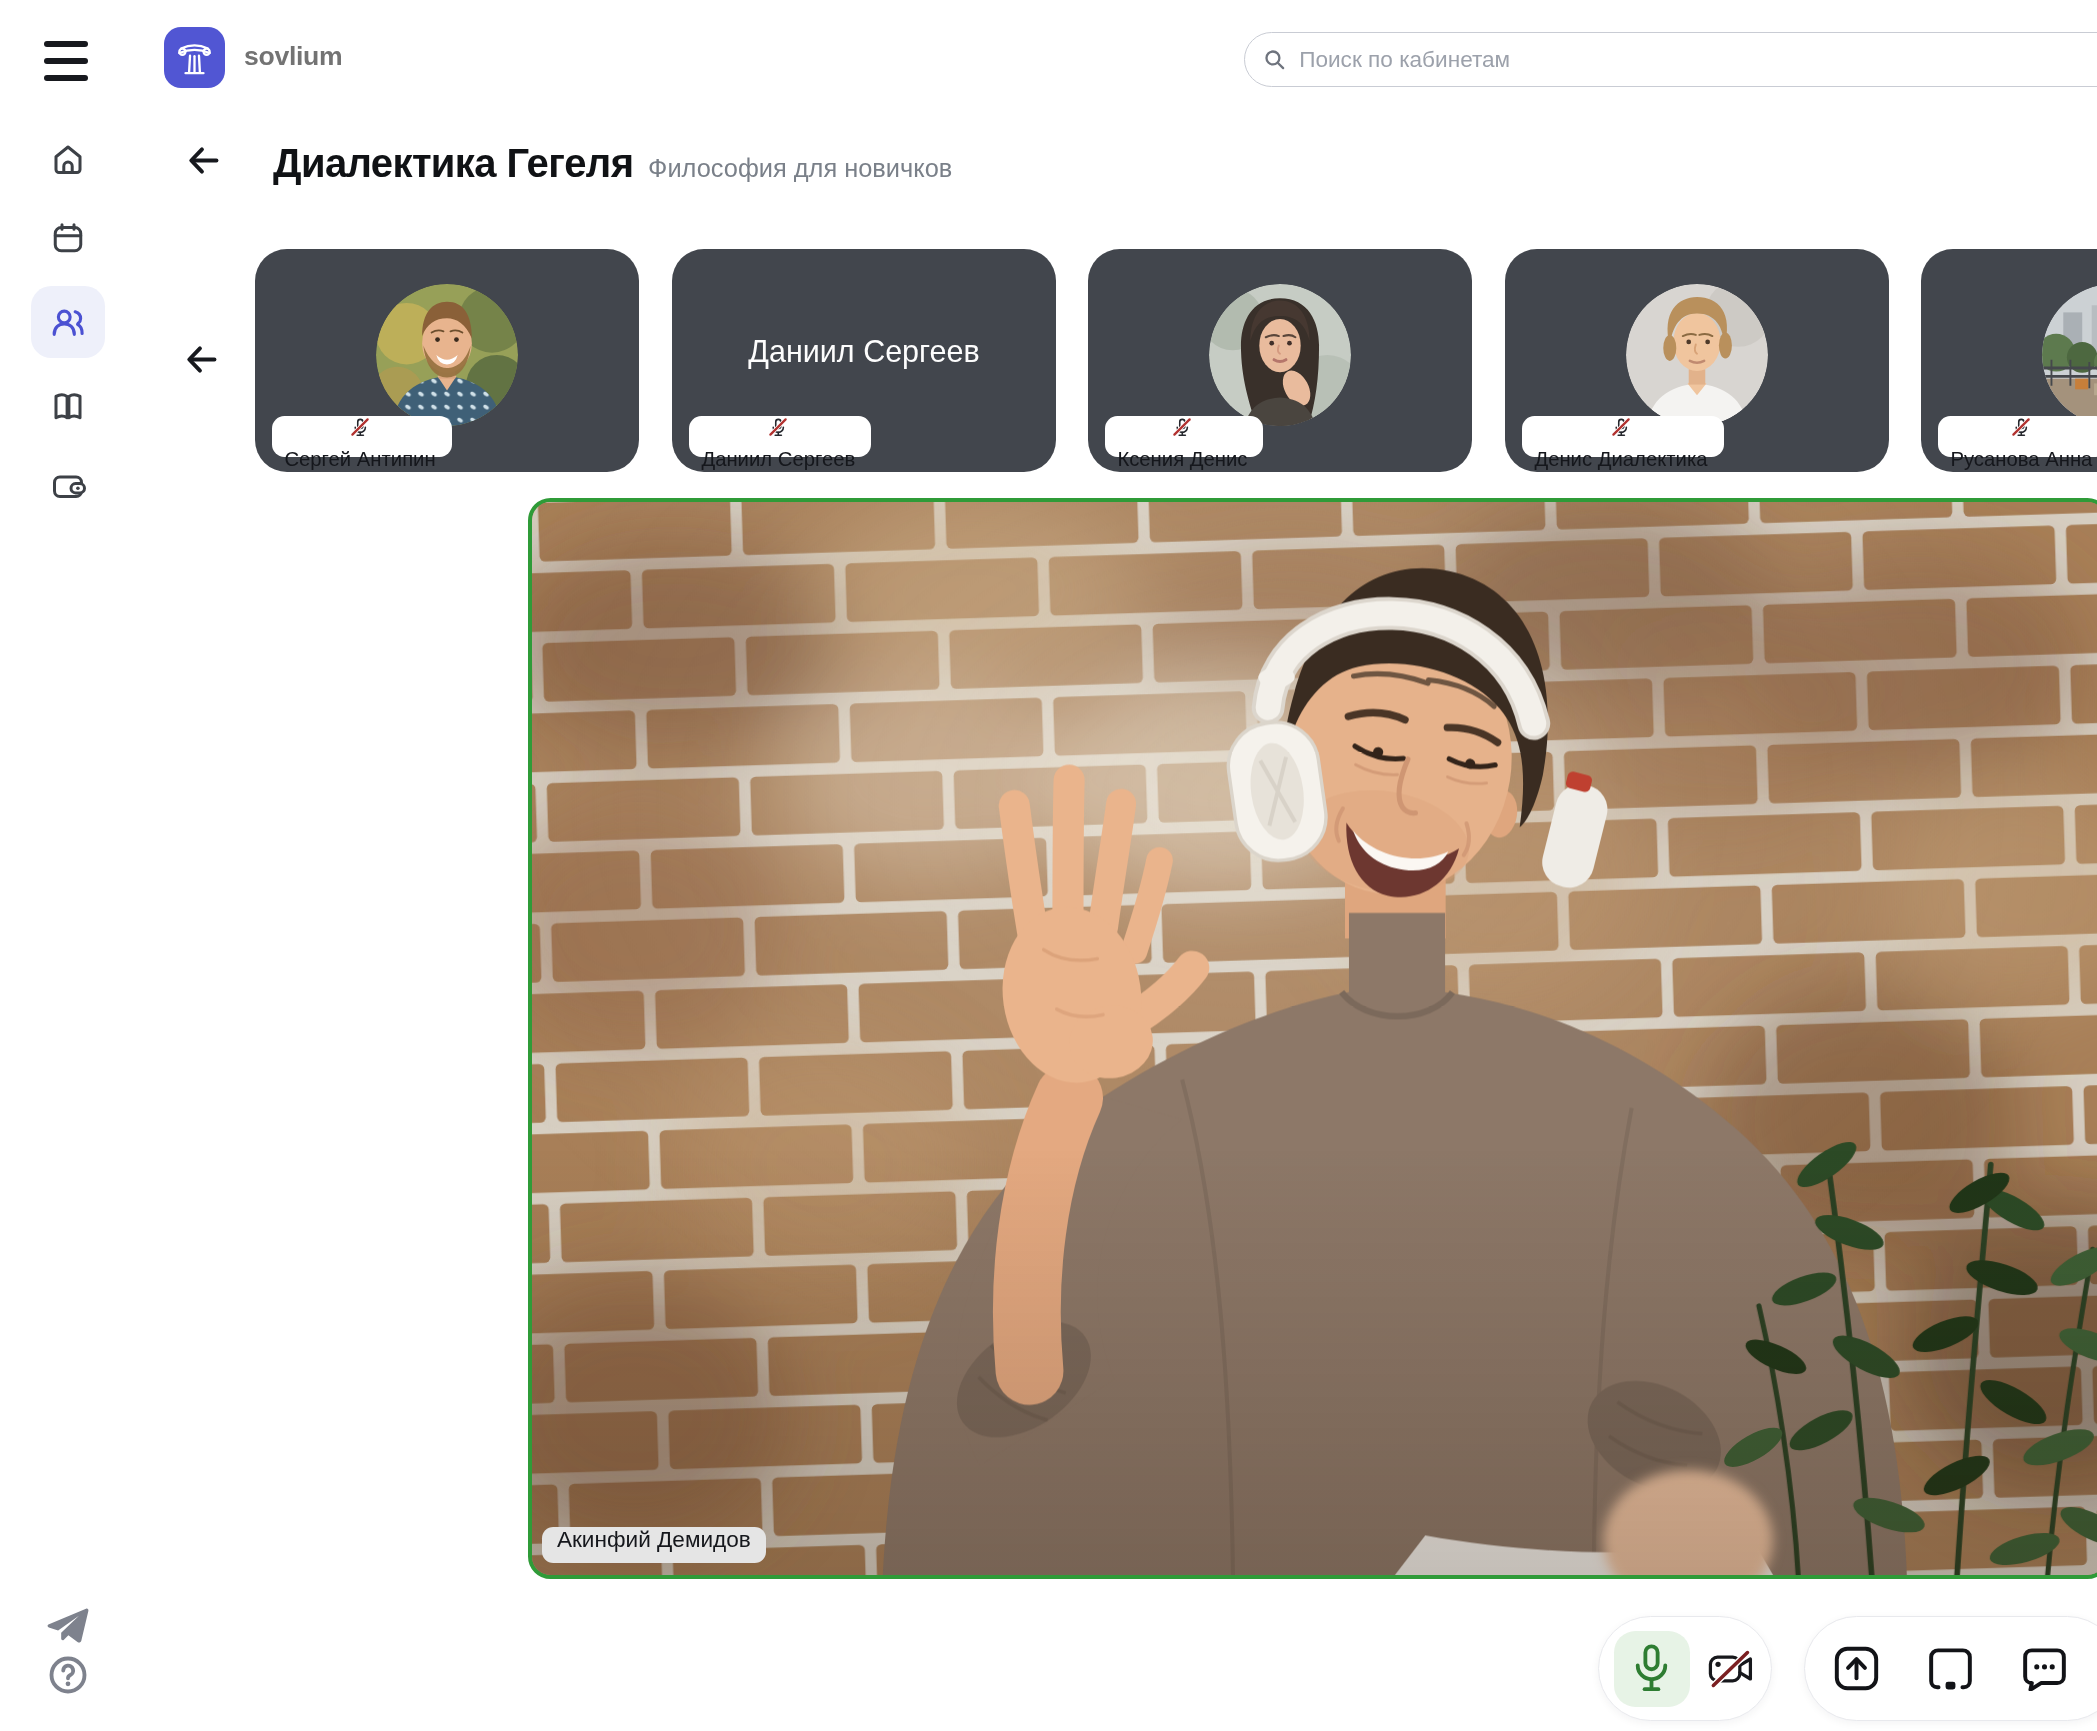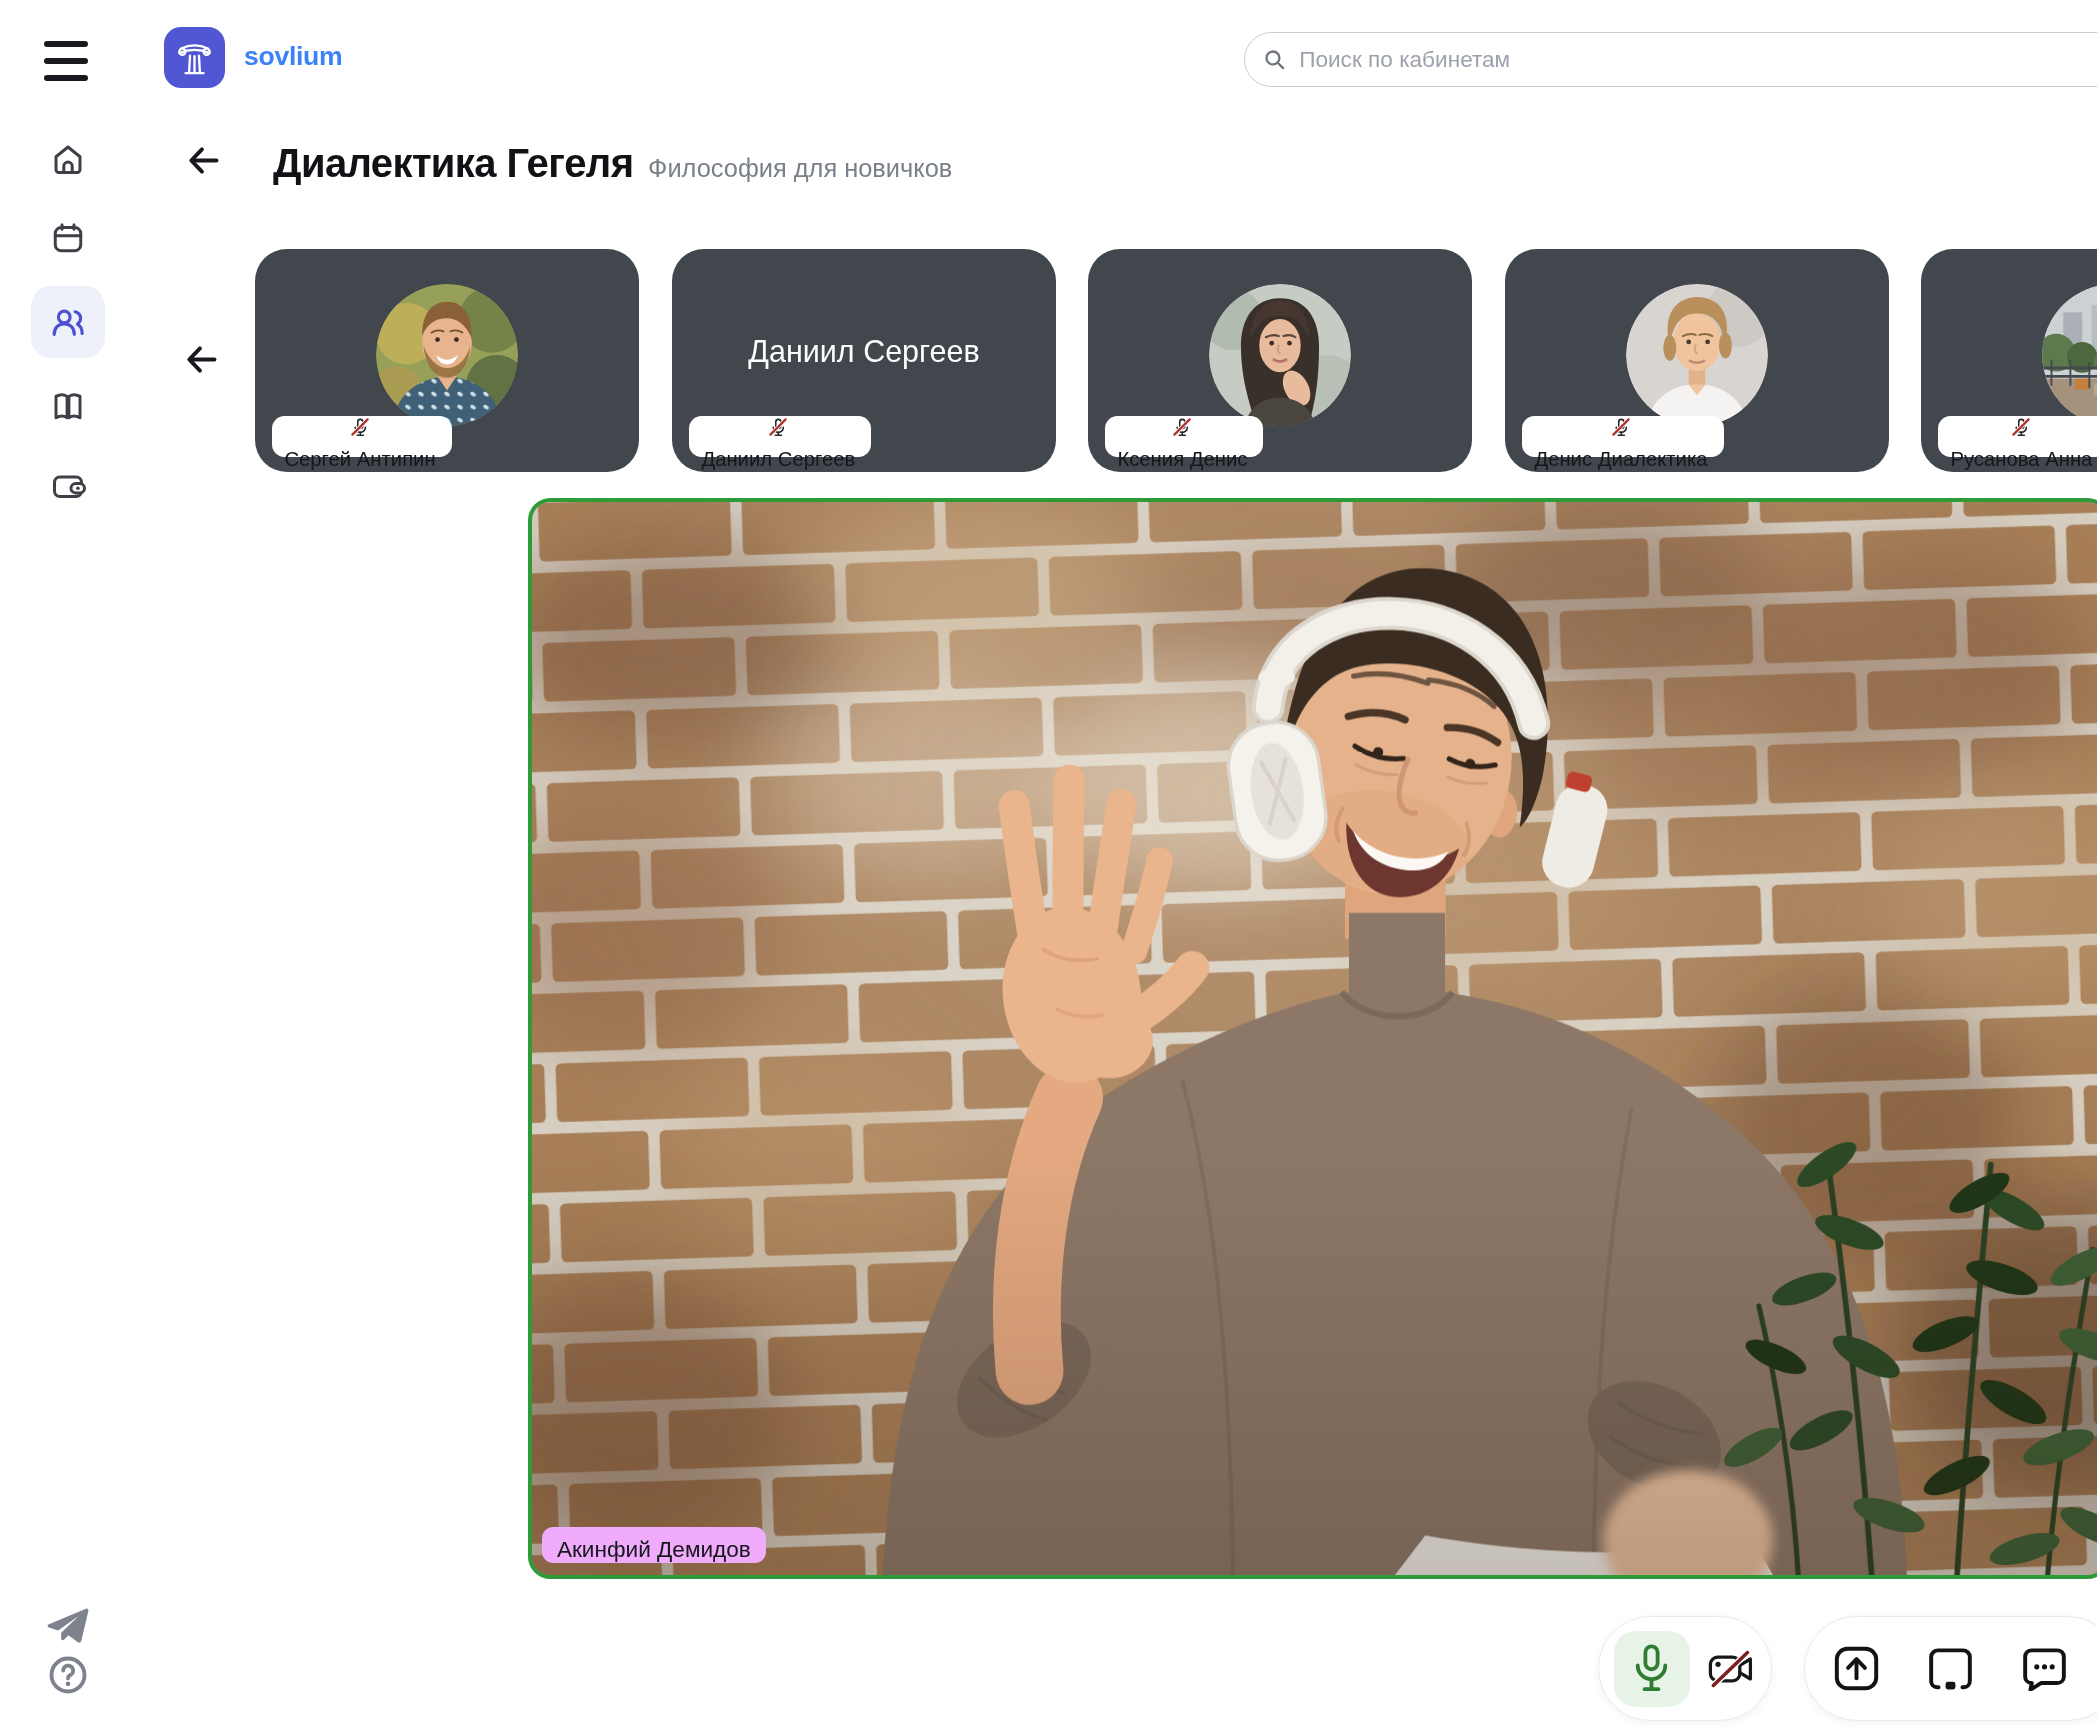--- a/index.html
+++ b/index.html
@@ -2,21 +2,21 @@
 <html style="font-size:9px"><head>
 <meta charset="utf-8">
 <style>
   html,body{margin:0;padding:0;background:#ffffff;width:2097px;height:1731px;overflow:hidden;
     font-family:"Liberation Sans", sans-serif; -webkit-font-smoothing:antialiased;}
   .abs{position:absolute;}
   
   .hamburger{left:44px;top:41px;width:44px;height:40px;display:flex;flex-direction:column;justify-content:space-between;cursor:pointer;}
   .hamburger span{display:block;height:6.2px;border-radius:3.4px;background:#17191e;}
   .logo{left:164px;top:26.6px;width:61px;height:61px;border-radius:17px;background:#5156d3;display:flex;align-items:center;justify-content:center;}
-  .brand{left:244px;top:41px;font-size:26.6px;font-weight:700;color:#3b82f6;letter-spacing:-0.3px;}
+  .brand{left:244px;top:41px;font-size:26.6px;font-weight:700;color:#737373;letter-spacing:-0.3px;}
   .search{left:1244px;top:32px;width:881px;height:55px;border:1.1px solid #c9ccd4;border-radius:28px;background:#fff;display:flex;align-items:center;padding:0 0 0 17px;box-sizing:border-box;}
   .search input{border:none;outline:none;font-size:22.6px;color:#333;flex:1;margin-left:10.2px;font-family:"Liberation Sans",sans-serif;background:transparent;}
   .search input::placeholder{color:#9ca1ab;}
   
   .side-item{left:30.5px;width:74px;height:72px;display:flex;align-items:center;justify-content:center;border-radius:20.3px;cursor:pointer;}
   .side-active{background:#eef0fa;}
   
   .back1{left:184px;top:140px;width:41px;height:41px;cursor:pointer;}
   .title{left:273px;top:141px;font-size:40px;font-weight:800;color:#101215;letter-spacing:-0.6px;white-space:nowrap;}
   .subtitle{font-size:25.4px;font-weight:400;color:#7a8089;letter-spacing:0;margin-left:14.7px;margin-top:40px;}
@@ -24,21 +24,21 @@
   
   .tile{top:249px;width:384px;height:223px;background:#42464d;border-radius:32px;overflow:hidden;}
   .avatar{position:absolute;left:50%;top:285px;transform:translateX(-50%);width:142px;height:142px;border-radius:50%;overflow:hidden;}
   .avatar{top:35px;}
   .tile .name-label{position:absolute;left:17px;bottom:14.7px;height:41px;background:#ffffff;border-radius:12.4px;display:flex;align-items:center;gap:9px;padding:0 16px 0 12.4px;max-width:339px;flex-direction:column;}
   .tile .name-label span{font-size:20.3px;color:#15171c;white-space:nowrap;}
   .center-name{position:absolute;left:0;right:0;top:85px;text-align:center;font-size:30.5px;color:#fdfdfd;font-weight:500;}
   
   .stage{left:528px;top:498px;width:1582px;height:1081px;border:4.5px solid #2f9b38;border-radius:22.6px;box-sizing:border-box;overflow:hidden;background:#a8805a;}
   .stage svg{display:block;width:100%;height:100%;}
-  .speaker-label{position:absolute;left:10.2px;bottom:12.4px;height:36px;background:#f0abfc;border-radius:11.3px;display:flex;align-items:flex-end;padding:0 14.7px;}
+  .speaker-label{position:absolute;left:10.2px;bottom:12.4px;height:36px;background:#e5e5e5;border-radius:11.3px;display:flex;align-items:flex-start;padding:0 14.7px;}
   .speaker-label span{font-size:22.6px;color:#15171c;white-space:nowrap;}
   
   .ctl-group{top:1616px;height:105px;background:#ffffff;border:1.1px solid #e8e9ed;border-radius:53px;box-shadow:0 2.3px 9px rgba(20,20,30,.05);display:flex;align-items:center;box-sizing:border-box;}
   .ctl-left{left:1598px;width:174px;padding:0 14.7px;justify-content:space-between;}
   .ctl-right{left:1804px;width:316px;padding:0 29px;gap:49px;}
   .mic-on{width:76px;height:76px;border-radius:21.5px;background:#e7f3e6;display:flex;align-items:center;justify-content:center;cursor:pointer;}
   .ctl-btn{display:flex;align-items:center;justify-content:center;cursor:pointer;}
   
   .muted-mic{flex:0 0 auto;}
 </style>

